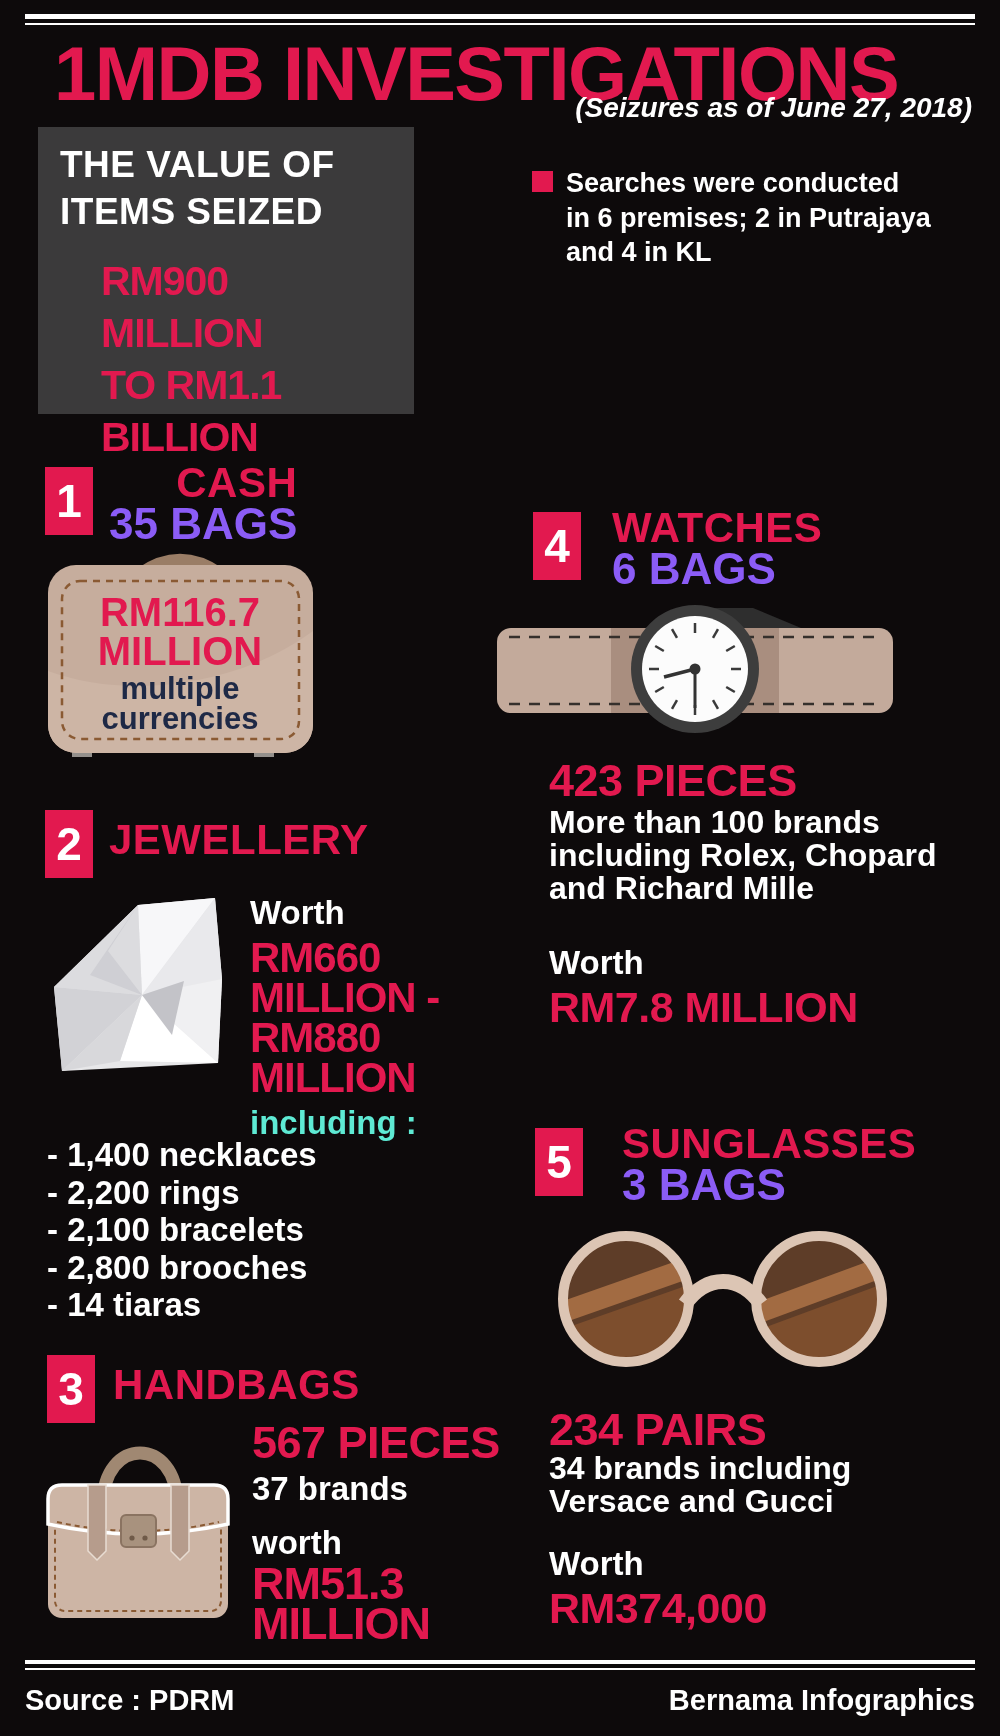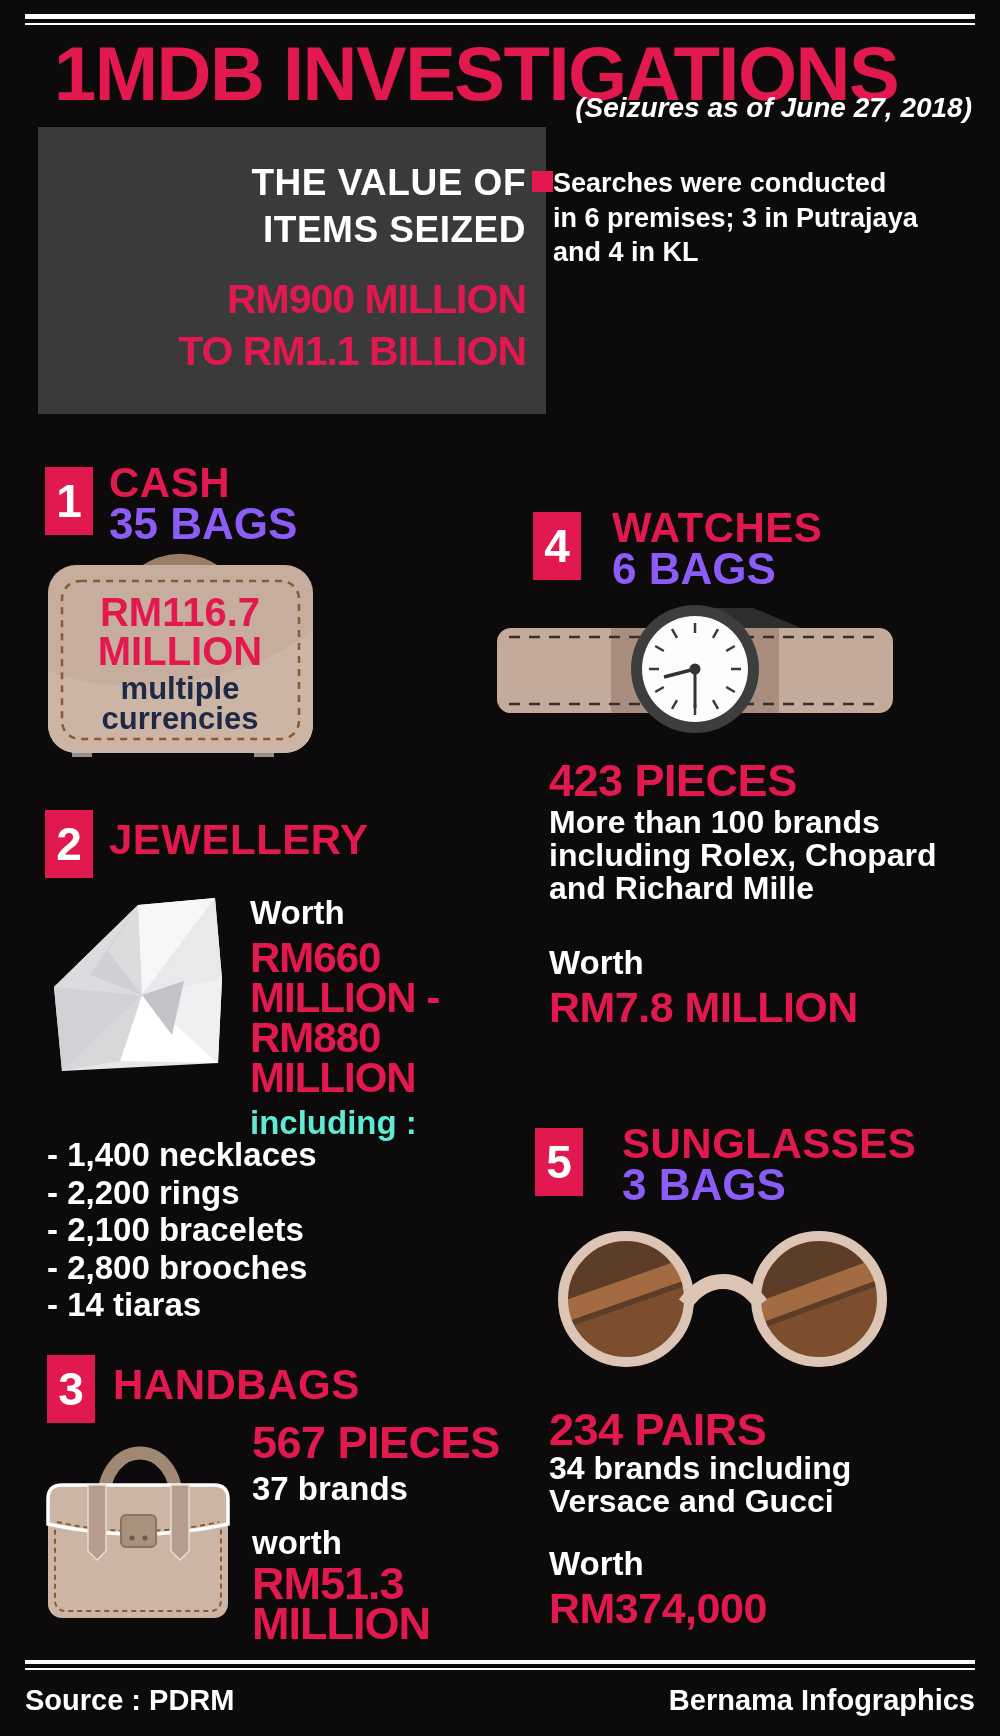--- a/index.html
+++ b/index.html
@@ -12,26 +12,26 @@
   }
   *{margin:0;padding:0;box-sizing:border-box;}
   body{background:#000;font-family:"Liberation Sans",sans-serif;}
   .page{position:relative;width:1000px;height:1736px;background:var(--bg);overflow:hidden;}
   .abs{position:absolute;}
   .rule{position:absolute;left:25px;right:25px;background:#fff;}
   .title{left:30px;top:30px;width:945px;color:var(--accent);
          font-size:76px;font-weight:bold;letter-spacing:-1.5px;white-space:nowrap;margin-left:24px;}
   .subtitle{right:28px;top:92px;color:#fff;font-size:28px;font-style:italic;
             font-weight:bold;text-align:right;}
-  .value-box{left:38px;top:127px;width:508px;height:287px;background:var(--panel);
-             padding:32px 20px 0 22px;text-align:right;}
+  .value-box{left:38px;top:127px;width:376px;height:287px;background:var(--panel);
+             padding:14px 20px 0 22px;}
   .value-head{color:#fff;font-size:37px;font-weight:bold;line-height:47px;letter-spacing:.5px;}
   .value-amt{margin-top:20px;color:var(--accent);font-size:41px;font-weight:bold;
              line-height:52px;letter-spacing:-1px;margin-left:41px;}
-  .note{display:flex;color:#fff;}
+  .note{display:flex;gap:13px;color:#fff;}
   .note-sq{width:21px;height:21px;background:var(--accent);flex:none;margin-top:5px;}
   .note-lines div{font-size:27px;font-weight:bold;line-height:34.5px;}
   .sec-head{display:flex;align-items:flex-start;}
   .numbox{width:48px;height:68px;background:var(--accent);color:#fff;
           display:flex;align-items:center;justify-content:center;
           font-size:46px;font-weight:bold;flex:none;}
   .sec-title{color:var(--accent);font-size:42px;font-weight:bold;line-height:44px;letter-spacing:.5px;}
   .sec-sub{color:#8b5cf6;font-size:44px;font-weight:bold;line-height:38px;}
   .big-pink{color:var(--accent);font-size:45px;font-weight:bold;letter-spacing:-.5px;line-height:46px;}
   .body-white div{color:#fff;font-size:32px;font-weight:bold;line-height:33px;}
@@ -64,28 +64,28 @@
     <div class="value-amt">
       <div>RM900 MILLION</div>
       <div>TO RM1.1 BILLION</div>
     </div>
   </div>
 
   <div class="abs note" style="left:532px;top:166px;width:450px;">
     <div class="note-sq"></div>
     <div class="note-lines">
       <div>Searches were conducted</div>
-      <div>in 6 premises; 3 in Putrajaya</div>
+      <div>in 6 premises; 2 in Putrajaya</div>
       <div>and 4 in KL</div>
     </div>
   </div>
 
   <div class="abs sec-head" style="left:45px;top:467px;gap:16px;">
     <div class="numbox">1</div>
-    <div style="margin-top:-6px;">
+    <div style="margin-top:-6px;text-align:right;">
       <div class="sec-title">CASH</div>
       <div class="sec-sub">35 BAGS</div>
     </div>
   </div>
 
   <svg class="abs" style="left:40px;top:543px;" width="280" height="218" viewBox="0 0 280 218">
     <path d="M100,32 Q140,4 180,32" fill="none" stroke="#9a7d66" stroke-width="14"></path>
     <rect x="96" y="24" width="8" height="18" fill="#e9e9e9"></rect>
     <rect x="176" y="24" width="8" height="18" fill="#e9e9e9"></rect>
     <rect x="32" y="205" width="20" height="9" fill="#94908c"></rect>

